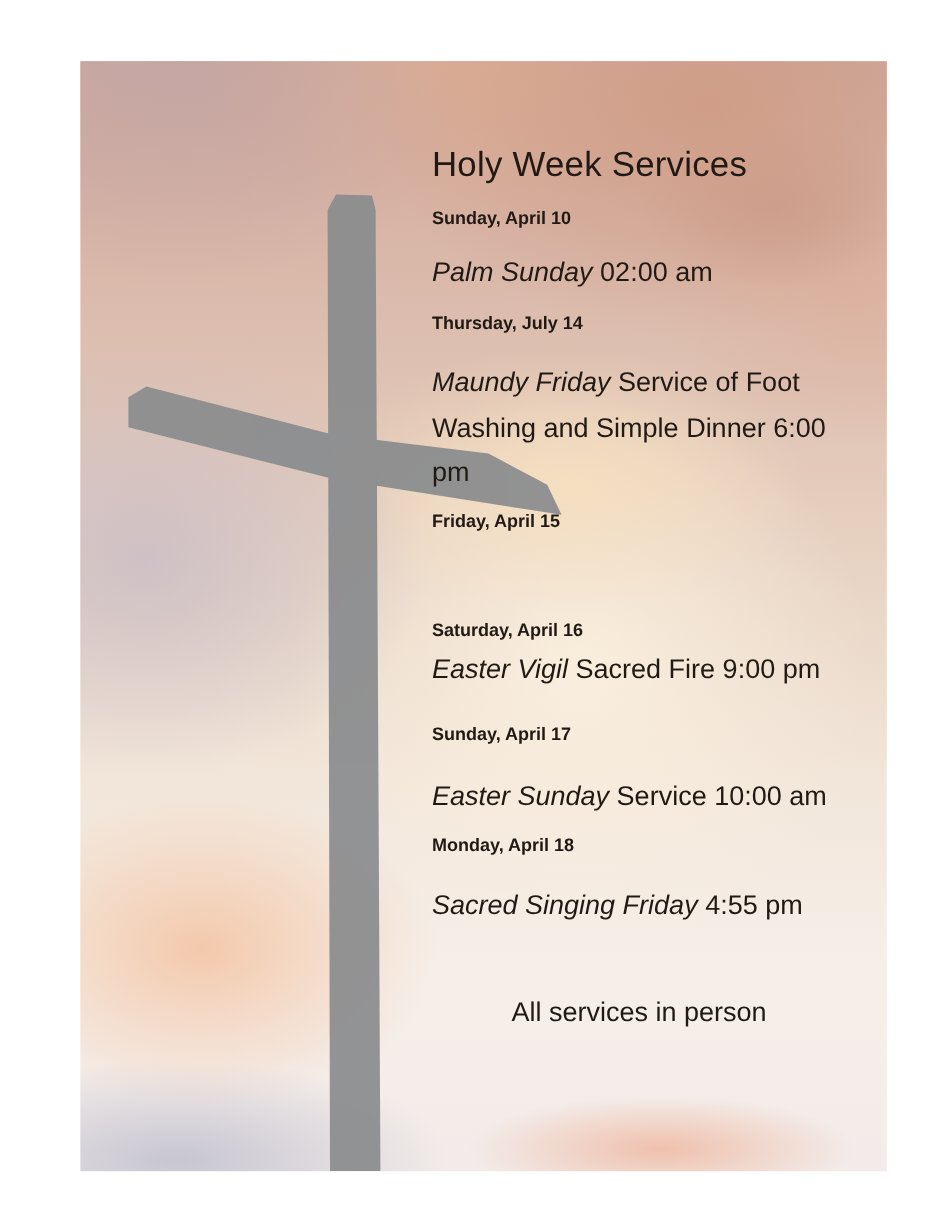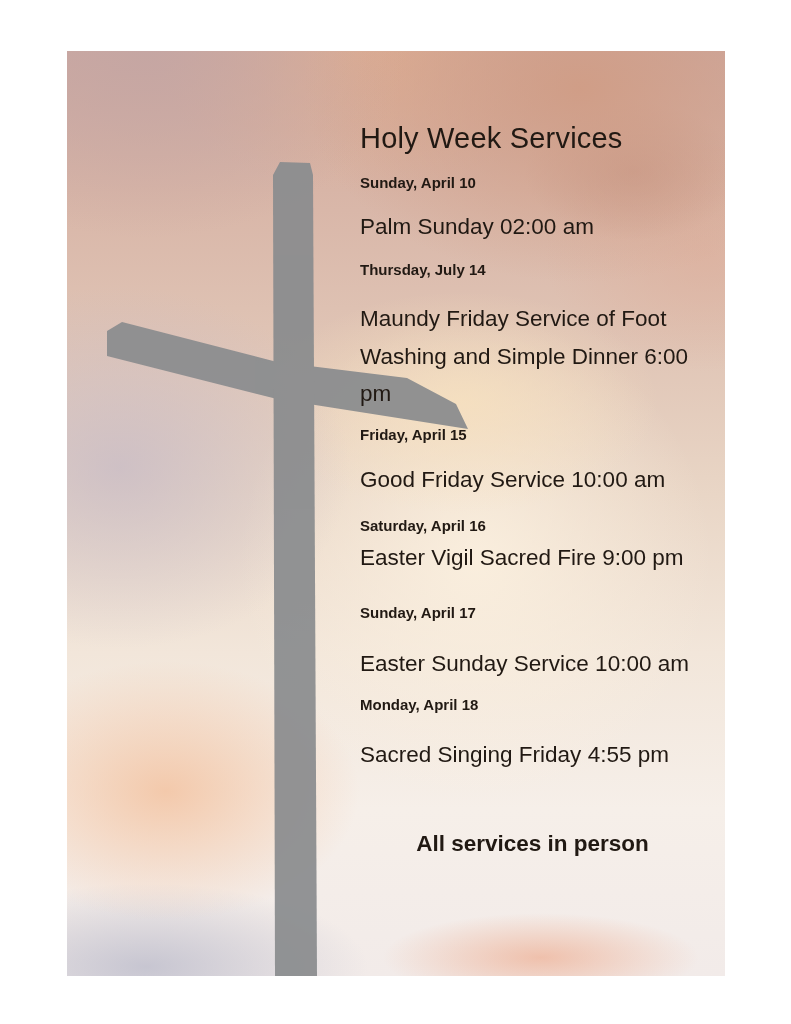--- a/index.html
+++ b/index.html
@@ -16,31 +16,32 @@
       radial-gradient(ellipse 22% 10% at 86% 13%, rgba(190,142,126,0.55), rgba(190,142,126,0) 75%),
       radial-gradient(ellipse 45% 22% at 45% 0%,  rgba(226,176,146,0.85), rgba(226,176,146,0) 70%),
       radial-gradient(ellipse 35% 18% at 97% 22%, rgba(221,176,157,0.70), rgba(221,176,157,0) 70%),
       radial-gradient(ellipse 50% 28% at 8% 45%,  rgba(198,186,198,0.75), rgba(198,186,198,0) 70%),
       radial-gradient(ellipse 42% 20% at 15% 80%, rgba(243,199,168,0.95), rgba(243,199,168,0) 70%),
       radial-gradient(ellipse 45% 12% at 12% 99%, rgba(188,188,203,0.80), rgba(188,188,203,0) 75%),
       radial-gradient(ellipse 30% 6%  at 72% 98%, rgba(236,157,122,0.55), rgba(236,157,122,0) 80%),
       radial-gradient(ellipse 40% 16% at 60% 38%, rgba(247,225,190,0.80), rgba(247,225,190,0) 75%),
       radial-gradient(ellipse 48% 35% at 62% 55%, rgba(251,240,223,0.90), rgba(251,240,223,0) 75%),
       linear-gradient(180deg,#cda9a0 0%,#d8b5a7 15%,#dfc3b4 30%,#e9d6c6 48%,#f2e6da 65%,#f6efe9 82%,#f2ebe9 100%);
+    padding-left: 14px;
   }
   .cross-svg{position:absolute;left:0;top:0;width:658px;height:925px;display:block;}
   
   .content{position:absolute;left:293px;top:0;width:345px;height:100%;color:#211913;}
   .line{position:absolute;left:0;margin:0;white-space:nowrap;}
   .title{font-size:29px;font-weight:400;letter-spacing:0.2px;}
   .date{font-size:15px;font-weight:700;}
   .ev{font-size:22.5px;font-weight:400;}
-  .ev .it{margin-top:16px;}
+  .ev .it{font-style:italic;margin-top:16px;}
   .wrap{white-space:normal;width:342px;line-height:37.5px;}
-  .footer{width:345px;text-align:center;font-size:22.5px;font-weight:700;}
+  .footer{width:345px;text-align:center;font-size:22.5px;font-weight:400;}
 </style>
 </head>
 <body>
 
 <div class="canvas">
   <div class="photo">
 
     <svg class="cross-svg" viewBox="0 0 658 925" preserveAspectRatio="none">
       <g fill="#8a8c8e" opacity="0.93">
 
@@ -53,21 +54,20 @@
     <div class="content">
       <p class="line title" style="top:71px">Holy Week Services</p>
 
       <p class="line date" style="top:123px">Sunday, April 10</p>
       <p class="line ev" style="top:163px"><span class="it">Palm Sunday</span><span> 02:00 am</span></p>
 
       <p class="line date" style="top:210px">Thursday, July 14</p>
       <p class="line ev wrap" style="top:249px"><span class="it">Maundy Friday</span><span> Service of Foot Washing and Simple Dinner 6:00 pm</span></p>
 
       <p class="line date" style="top:375px">Friday, April 15</p>
-      <p class="line ev" style="top:416px"><span class="it">Good Friday</span><span> Service 10:00 am</span></p>
 
       <p class="line date" style="top:466px">Saturday, April 16</p>
       <p class="line ev" style="top:494px"><span class="it">Easter Vigil</span><span> Sacred Fire 9:00 pm</span></p>
 
       <p class="line date" style="top:553px">Sunday, April 17</p>
       <p class="line ev" style="top:600px"><span class="it">Easter Sunday</span><span> Service 10:00 am</span></p>
 
       <p class="line date" style="top:645px">Monday, April 18</p>
       <p class="line ev" style="top:691px"><span class="it">Sacred Singing Friday</span><span> 4:55 pm</span></p>
 

